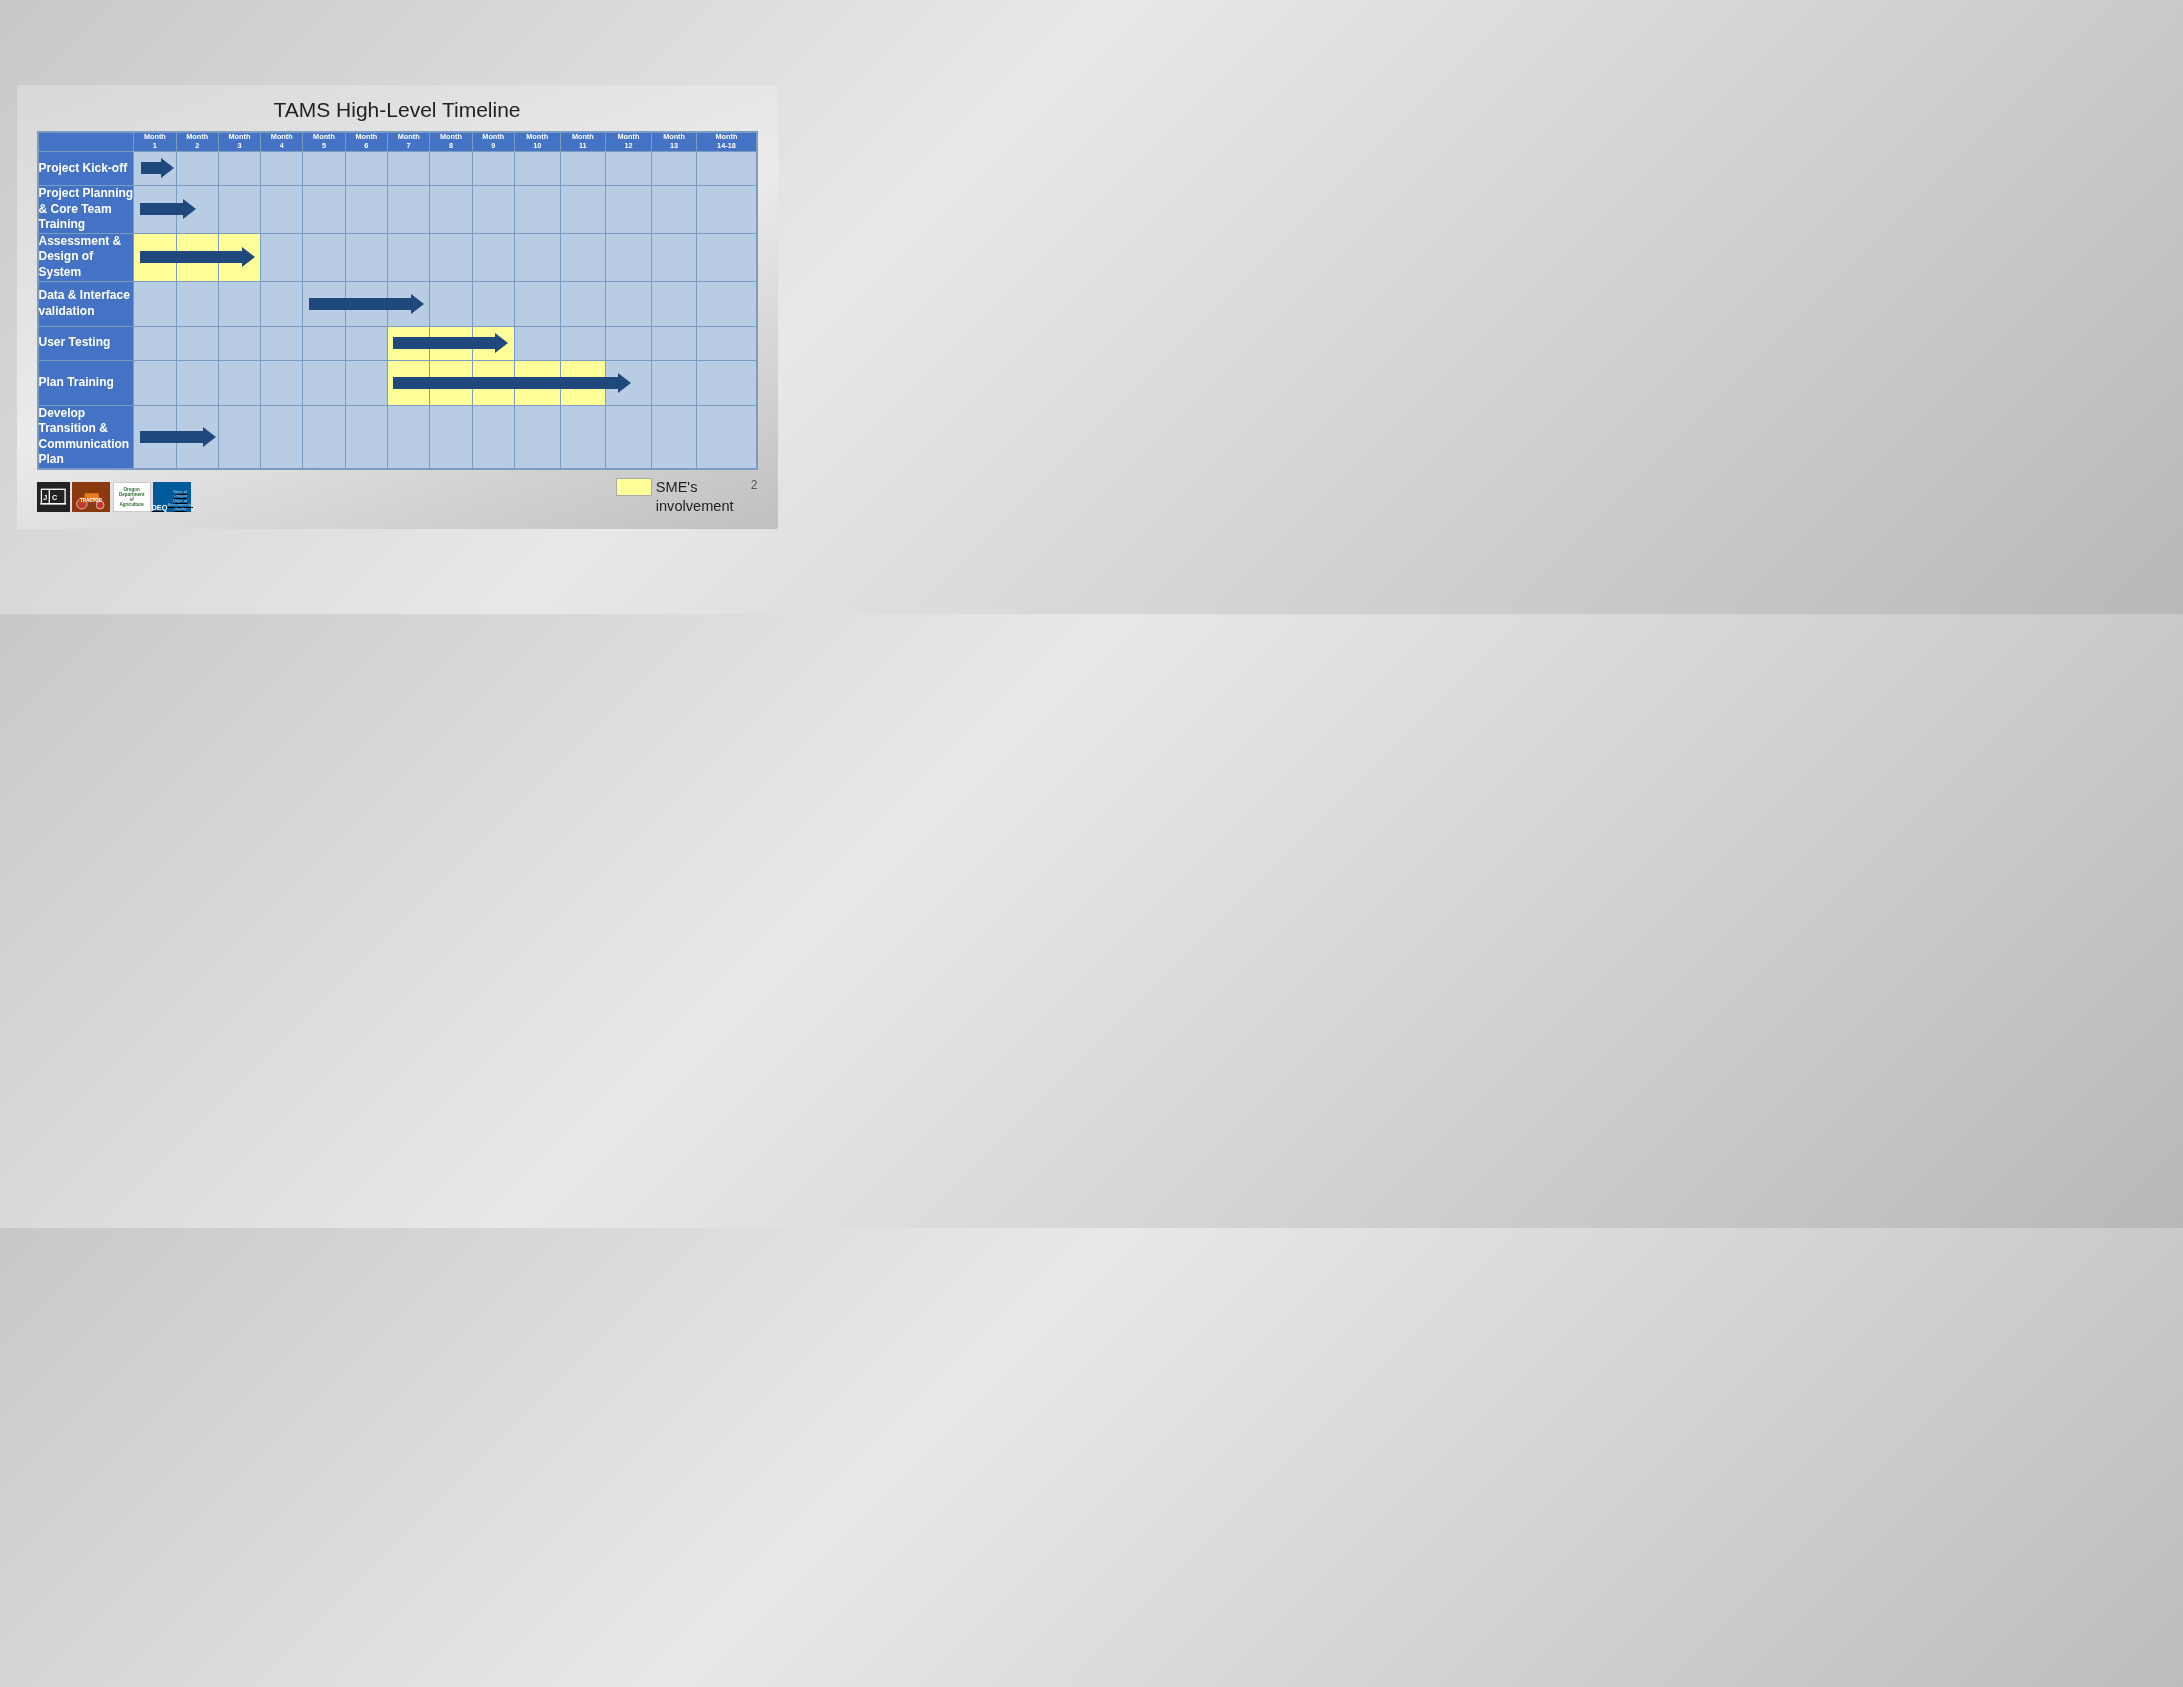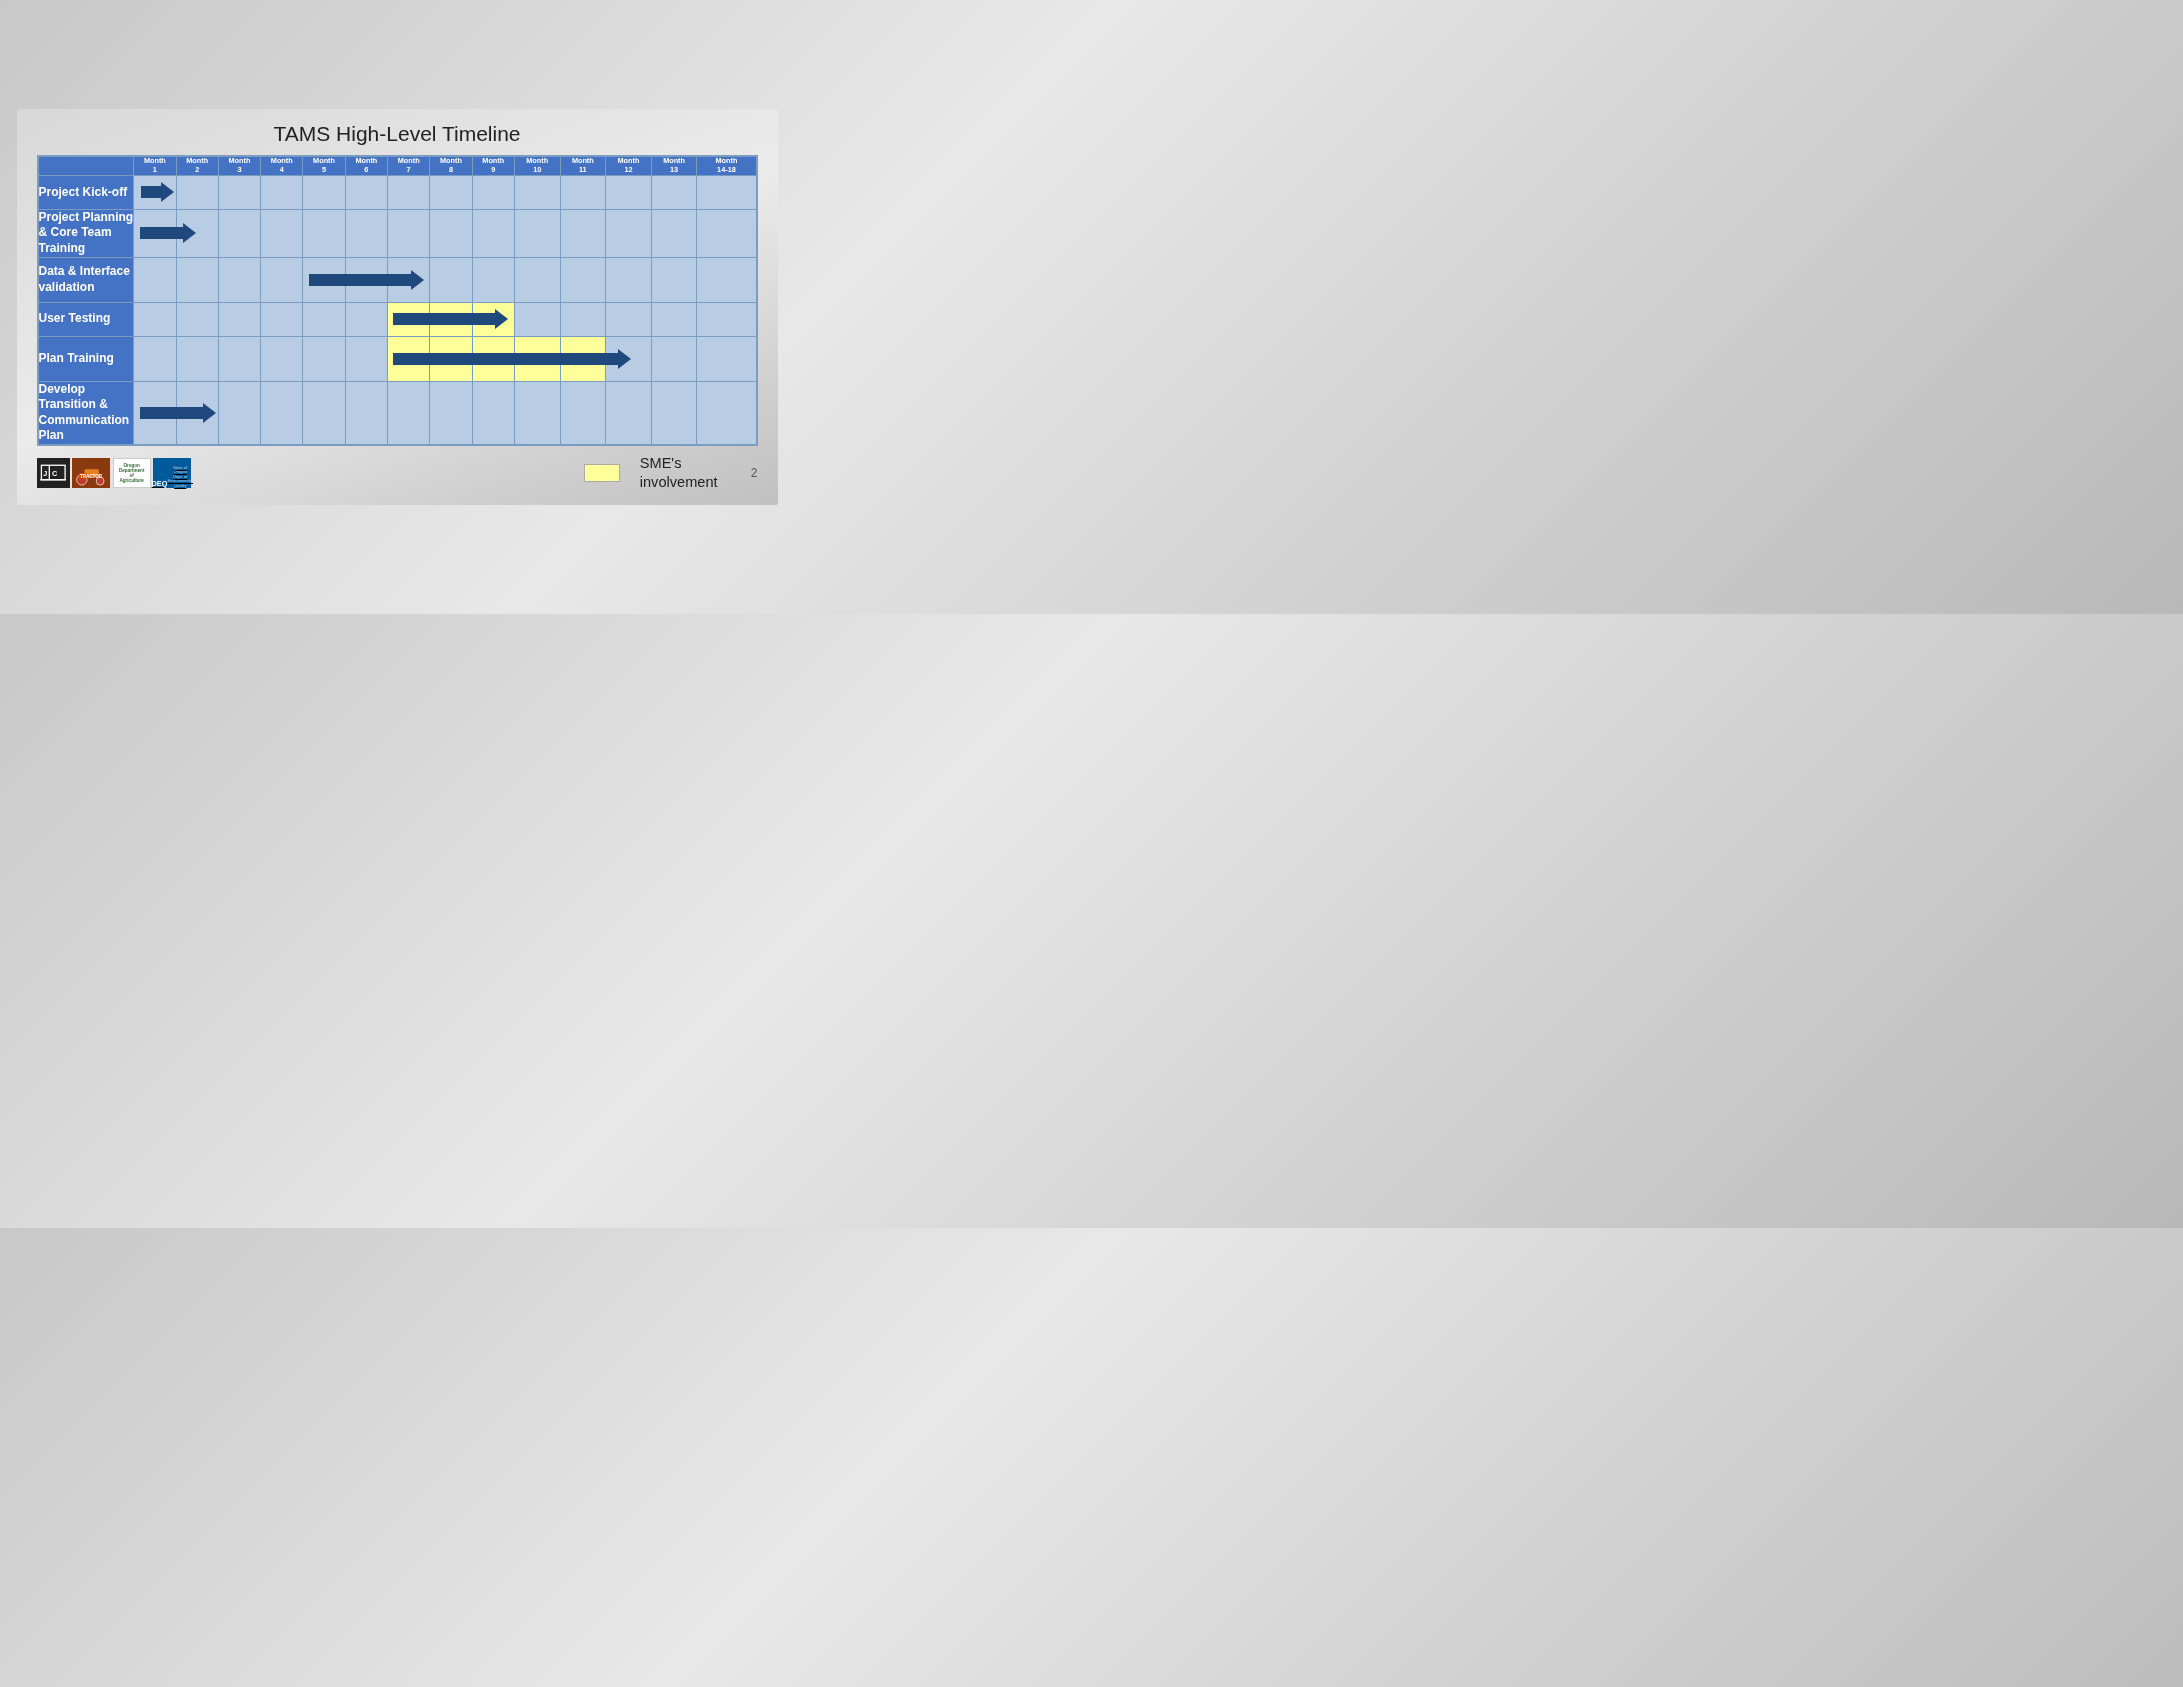--- a/index.html
+++ b/index.html
@@ -231,20 +231,43 @@
           <td class="gcell"></td>
           <td class="gcell"></td>
           <td class="gcell"></td>
           <td class="gcell"></td>
           <td class="gcell"></td>
           <td class="gcell"></td>
           <td class="gcell"></td>
           <td class="gcell"></td>
         </tr>
 
+        <tr class="row-assessment">
+          <td class="task-label">Assessment &amp; Design of System</td>
+
+          <td class="gcell gcell-yellow" style="position:relative;">
+            <div style="position:absolute;left:5.3px;right:-79px;top:50%;transform:translateY(-50%);height:20px;display:flex;align-items:center;z-index:5;">
+              <div style="flex-grow:1;height:12px;background:#1f497d;"></div>
+              <div style="width:0;height:0;border-top:10px solid transparent;border-bottom:10px solid transparent;border-left:13.2px solid #1f497d;flex-shrink:0;"></div>
+            </div>
+          </td>
+          <td class="gcell gcell-yellow"></td>
+          <td class="gcell gcell-yellow"></td>
+          <td class="gcell"></td>
+          <td class="gcell"></td>
+          <td class="gcell"></td>
+          <td class="gcell"></td>
+          <td class="gcell"></td>
+          <td class="gcell"></td>
+          <td class="gcell"></td>
+          <td class="gcell"></td>
+          <td class="gcell"></td>
+          <td class="gcell"></td>
+          <td class="gcell"></td>
+        </tr>
 
 
         <tr class="row-data">
           <td class="task-label">Data &amp; Interface validation</td>
           <td class="gcell"></td>
           <td class="gcell"></td>
           <td class="gcell"></td>
           <td class="gcell"></td>
 
           <td class="gcell" style="position:relative;">
@@ -368,20 +391,20 @@
       <div style="width:38px;height:30px;background:white;display:flex;flex-direction:column;align-items:center;justify-content:center;border:0.7px solid #ccc;">
         <div style="font-size:4.6px;color:#2d6a2d;font-weight:bold;text-align:center;line-height:1.1;">Oregon<br>Department<br>of<br>Agriculture</div>
       </div>
 
       <div style="width:38px;height:30px;background:#005a9c;display:flex;flex-direction:row;align-items:flex-end;justify-content:center;text-decoration:underline;">
         <div style="font-size:7.3px;color:white;font-weight:bold;">DEQ</div>
         <div style="font-size:4px;color:#aad4f5;text-align:center;line-height:1.1;">State of Oregon<br>Dept. of<br>Environmental<br>Quality</div>
       </div>
     </div>
 
-    <div style="display:flex;align-items:center;gap:20px;padding-left:34px;">
+    <div style="display:flex;gap:4px;padding-left:34px;">
       <div class="legend-box"></div>
       <div class="legend-text">SME's<br>involvement</div>
       <div class="page-num">2</div>
     </div>
   </div>
 </div>
 
 
 </body></html>

